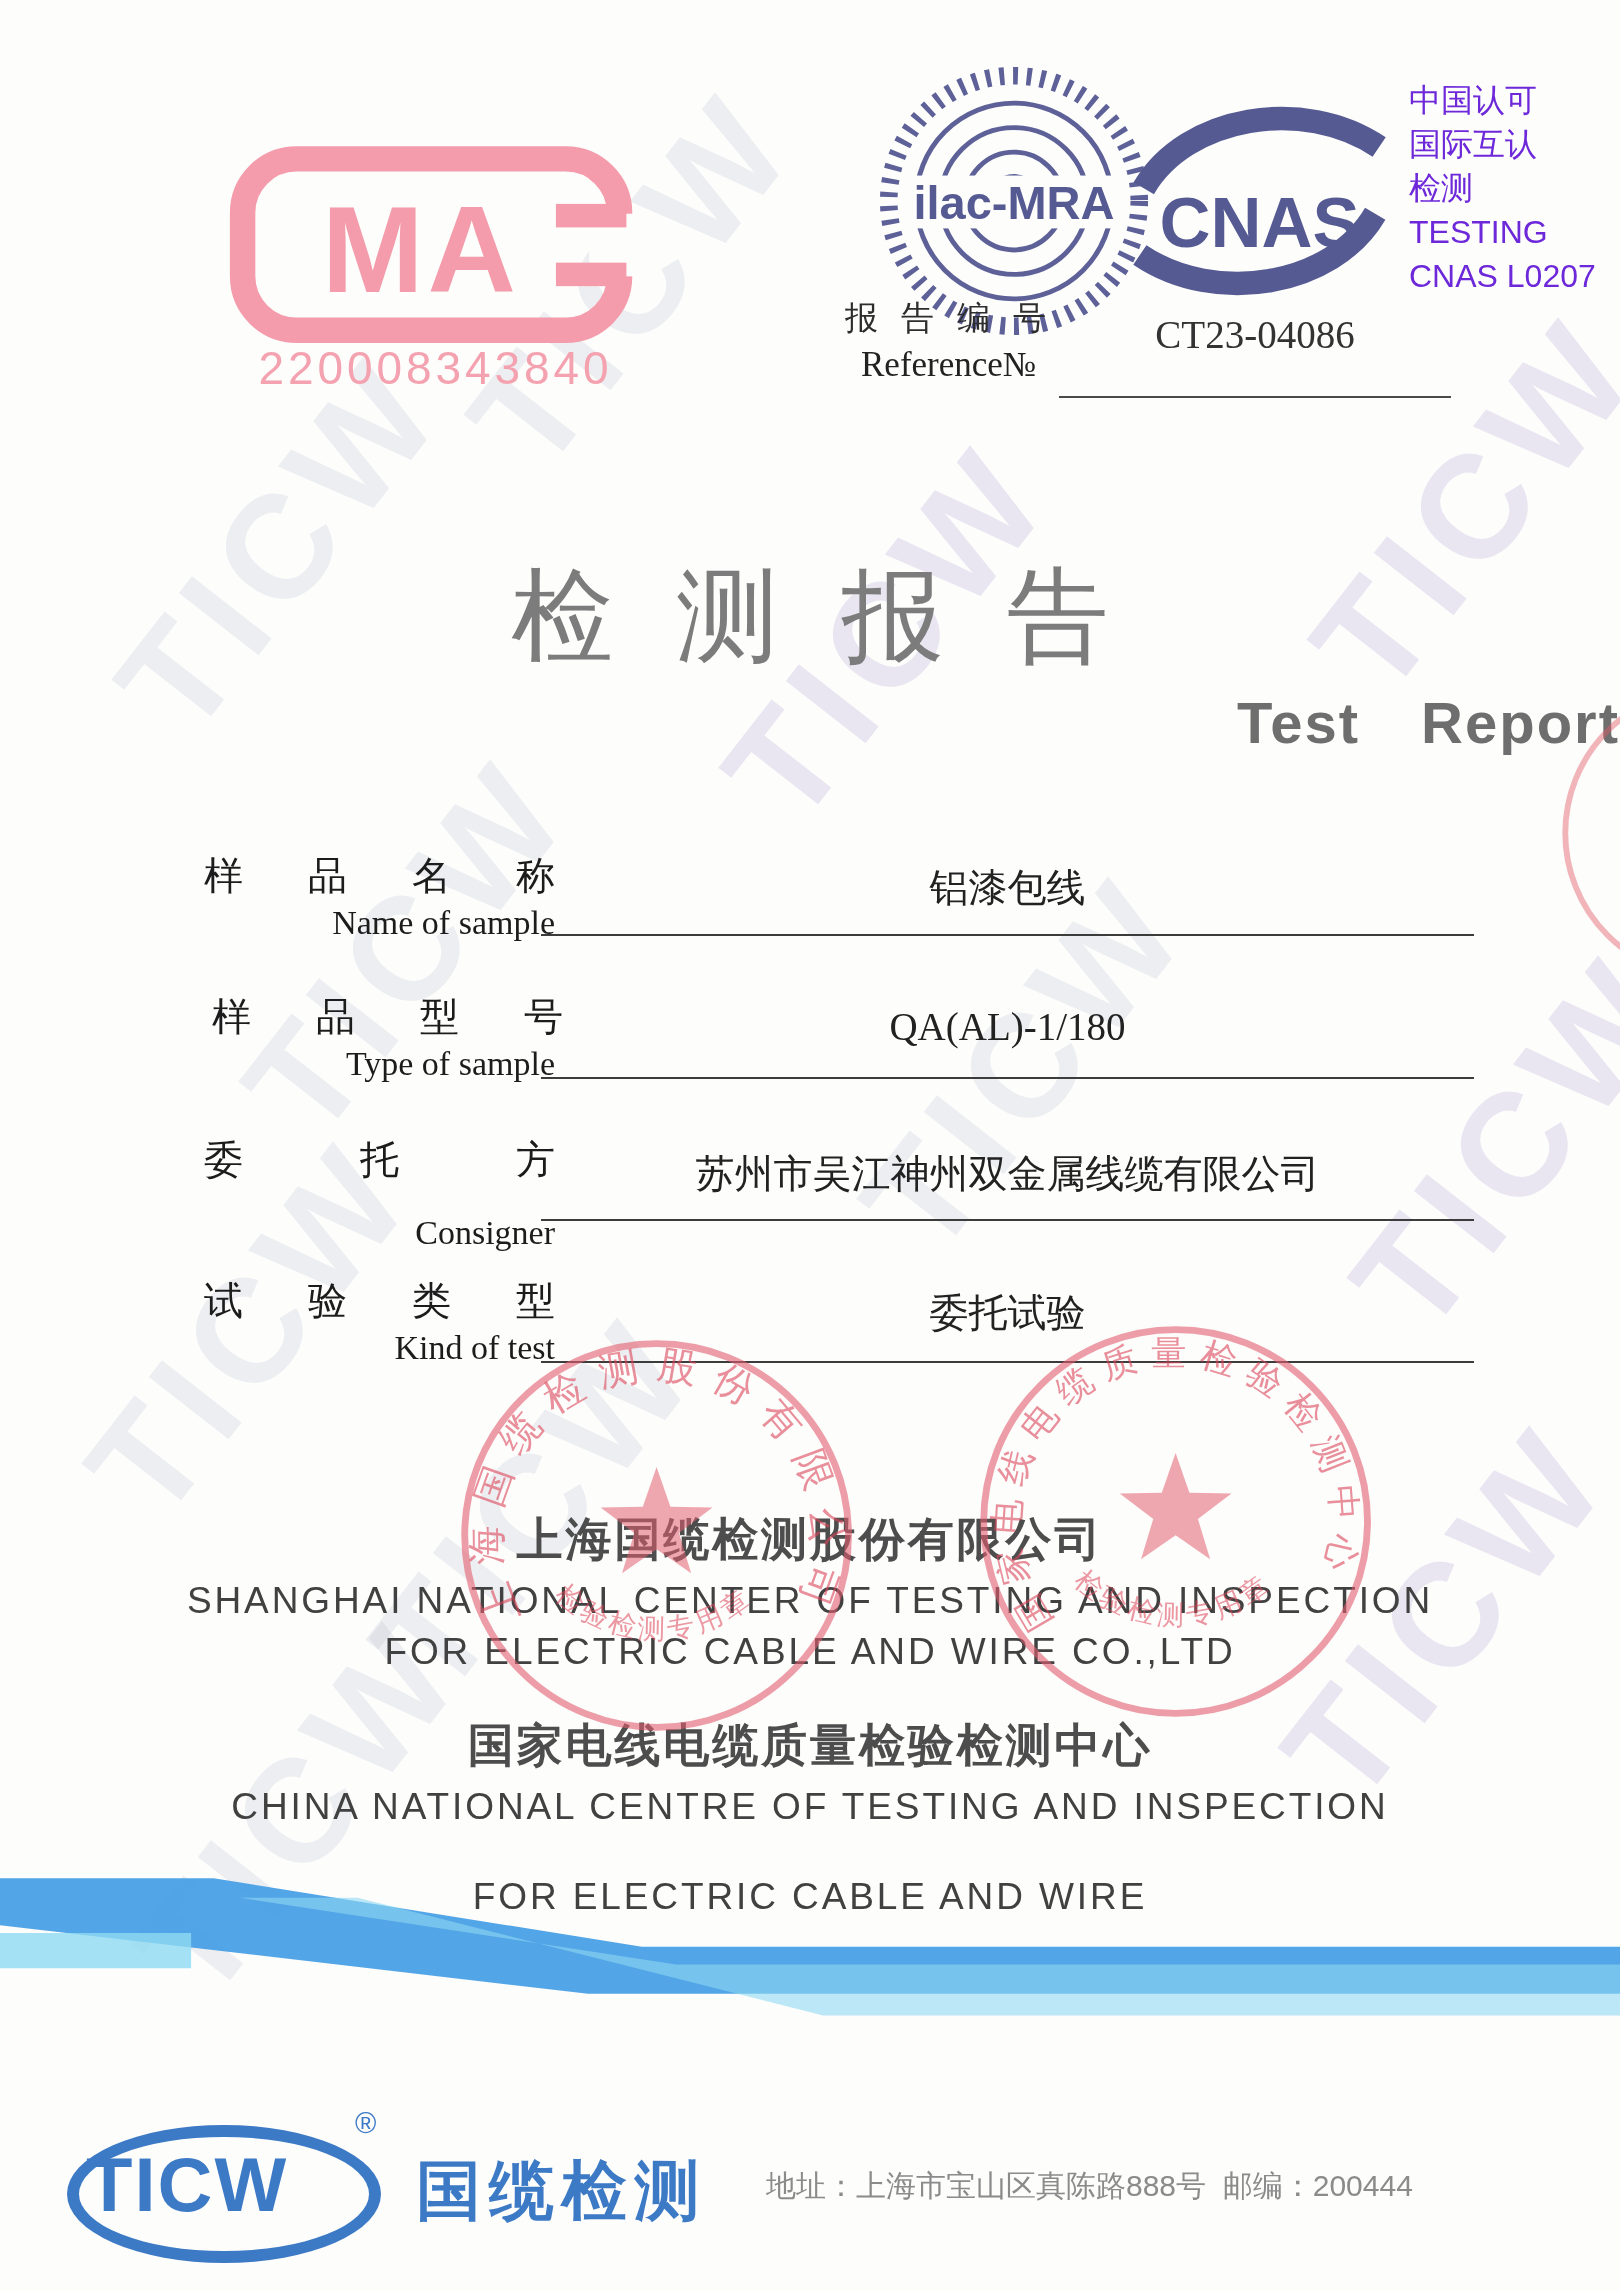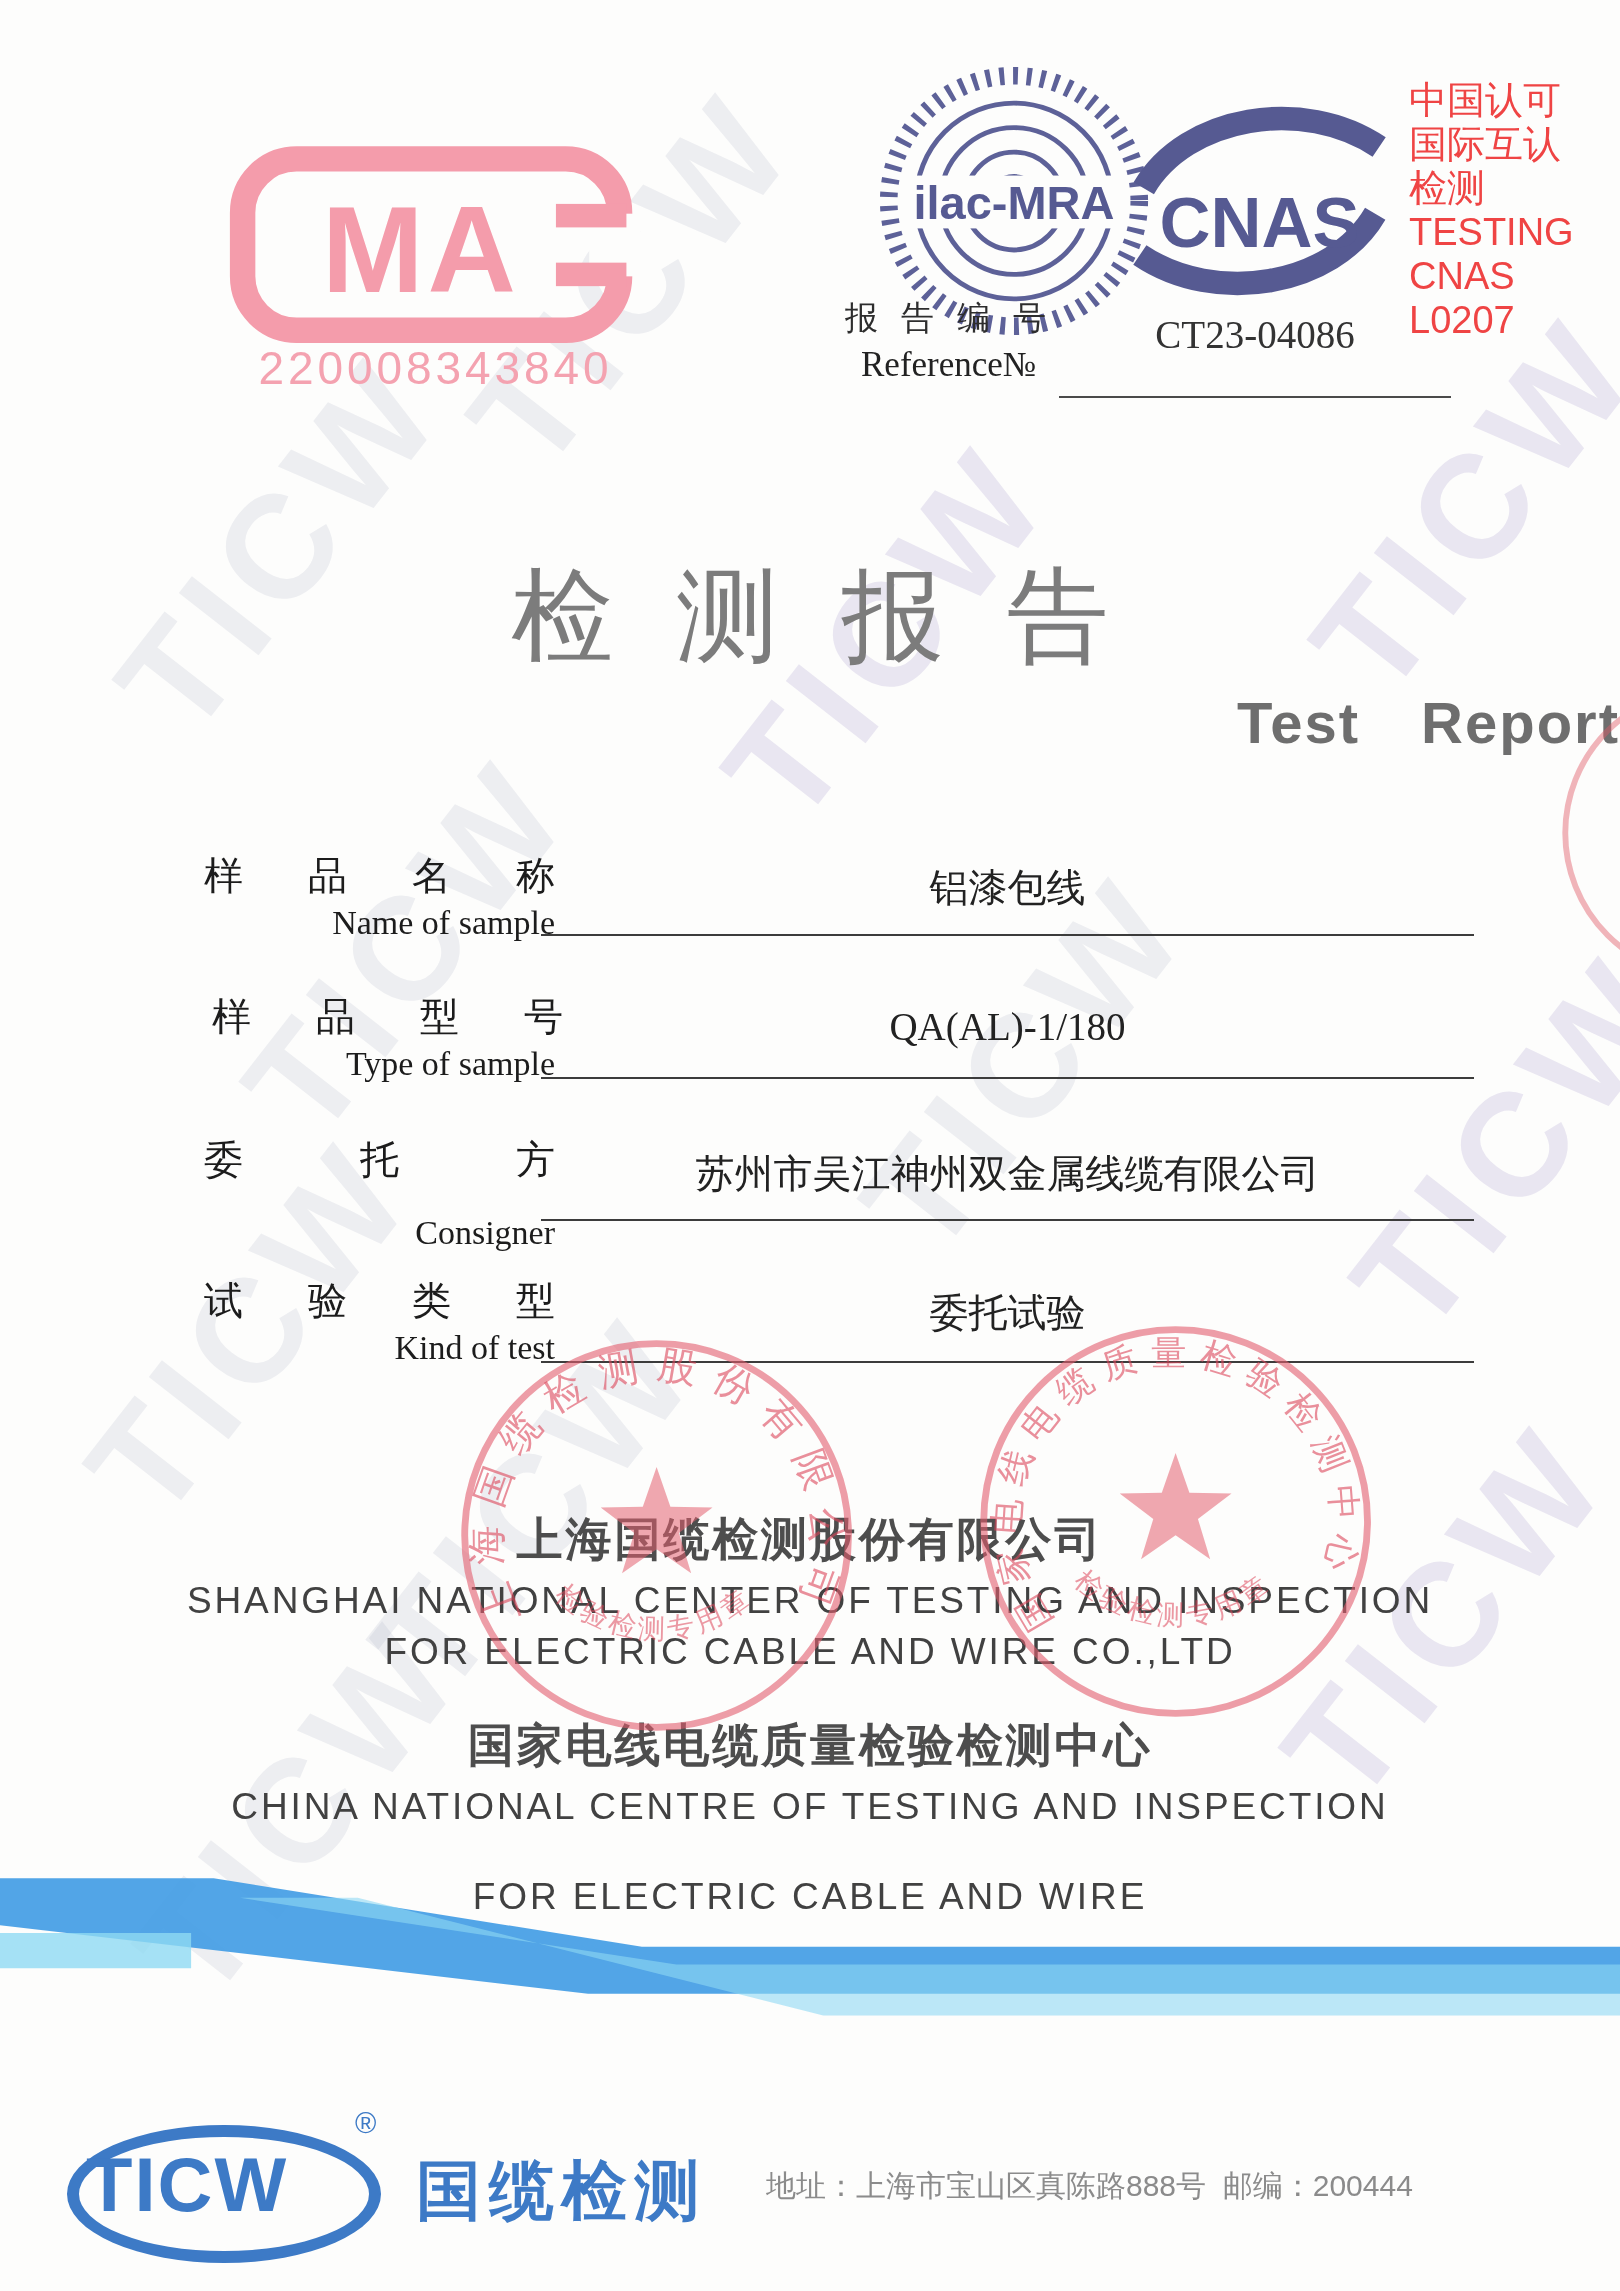--- a/index.html
+++ b/index.html
@@ -8,21 +8,21 @@
   .abs{position:absolute;}
   
   .wm{position:absolute;font-family:"Liberation Sans",sans-serif;font-weight:bold;
       font-size:147px;letter-spacing:11.8px;color:rgba(176,181,201,0.20);
       transform:rotate(-52deg);white-space:nowrap;pointer-events:none;z-index:1;}
   .wm.lav{color:rgba(166,152,204,0.22);}
   
   .cma-svg{left:225px;top:137px;z-index:2;}
   .ilac-svg{left:877px;top:64px;z-index:2;}
   .cnas-svg{left:1132px;top:98px;z-index:2;}
-  .accred{left:1409px;top:78px;z-index:2;color:#ef4444;font-size:38px;line-height:44px;}
+  .accred{left:1409px;top:78px;z-index:2;color:#6d28d9;font-size:32px;line-height:44px;}
   
   .ref-cn{left:845px;top:296px;width:201px;font-family:"Liberation Serif",serif;font-size:33px;
           color:#2d2d2d;text-align:justify;text-align-last:justify;z-index:2;}
   .ref-en{left:861px;top:345px;font-family:"Liberation Serif",serif;font-size:35px;color:#222;z-index:2;}
   .ref-line{left:1059px;top:351px;width:392px;height:45px;border-bottom:2px solid #4a4a4a;z-index:2;}
   .ref-val{left:1059px;top:312px;width:392px;text-align:center;font-family:"Liberation Serif",serif;
            font-size:39px;color:#333;z-index:2;}
   
   .title-cn{left:0;right:0;top:549px;text-align:center;font-size:102px;color:#7c7c7c;
             letter-spacing:0.62em;text-indent:0.62em;z-index:2;}

